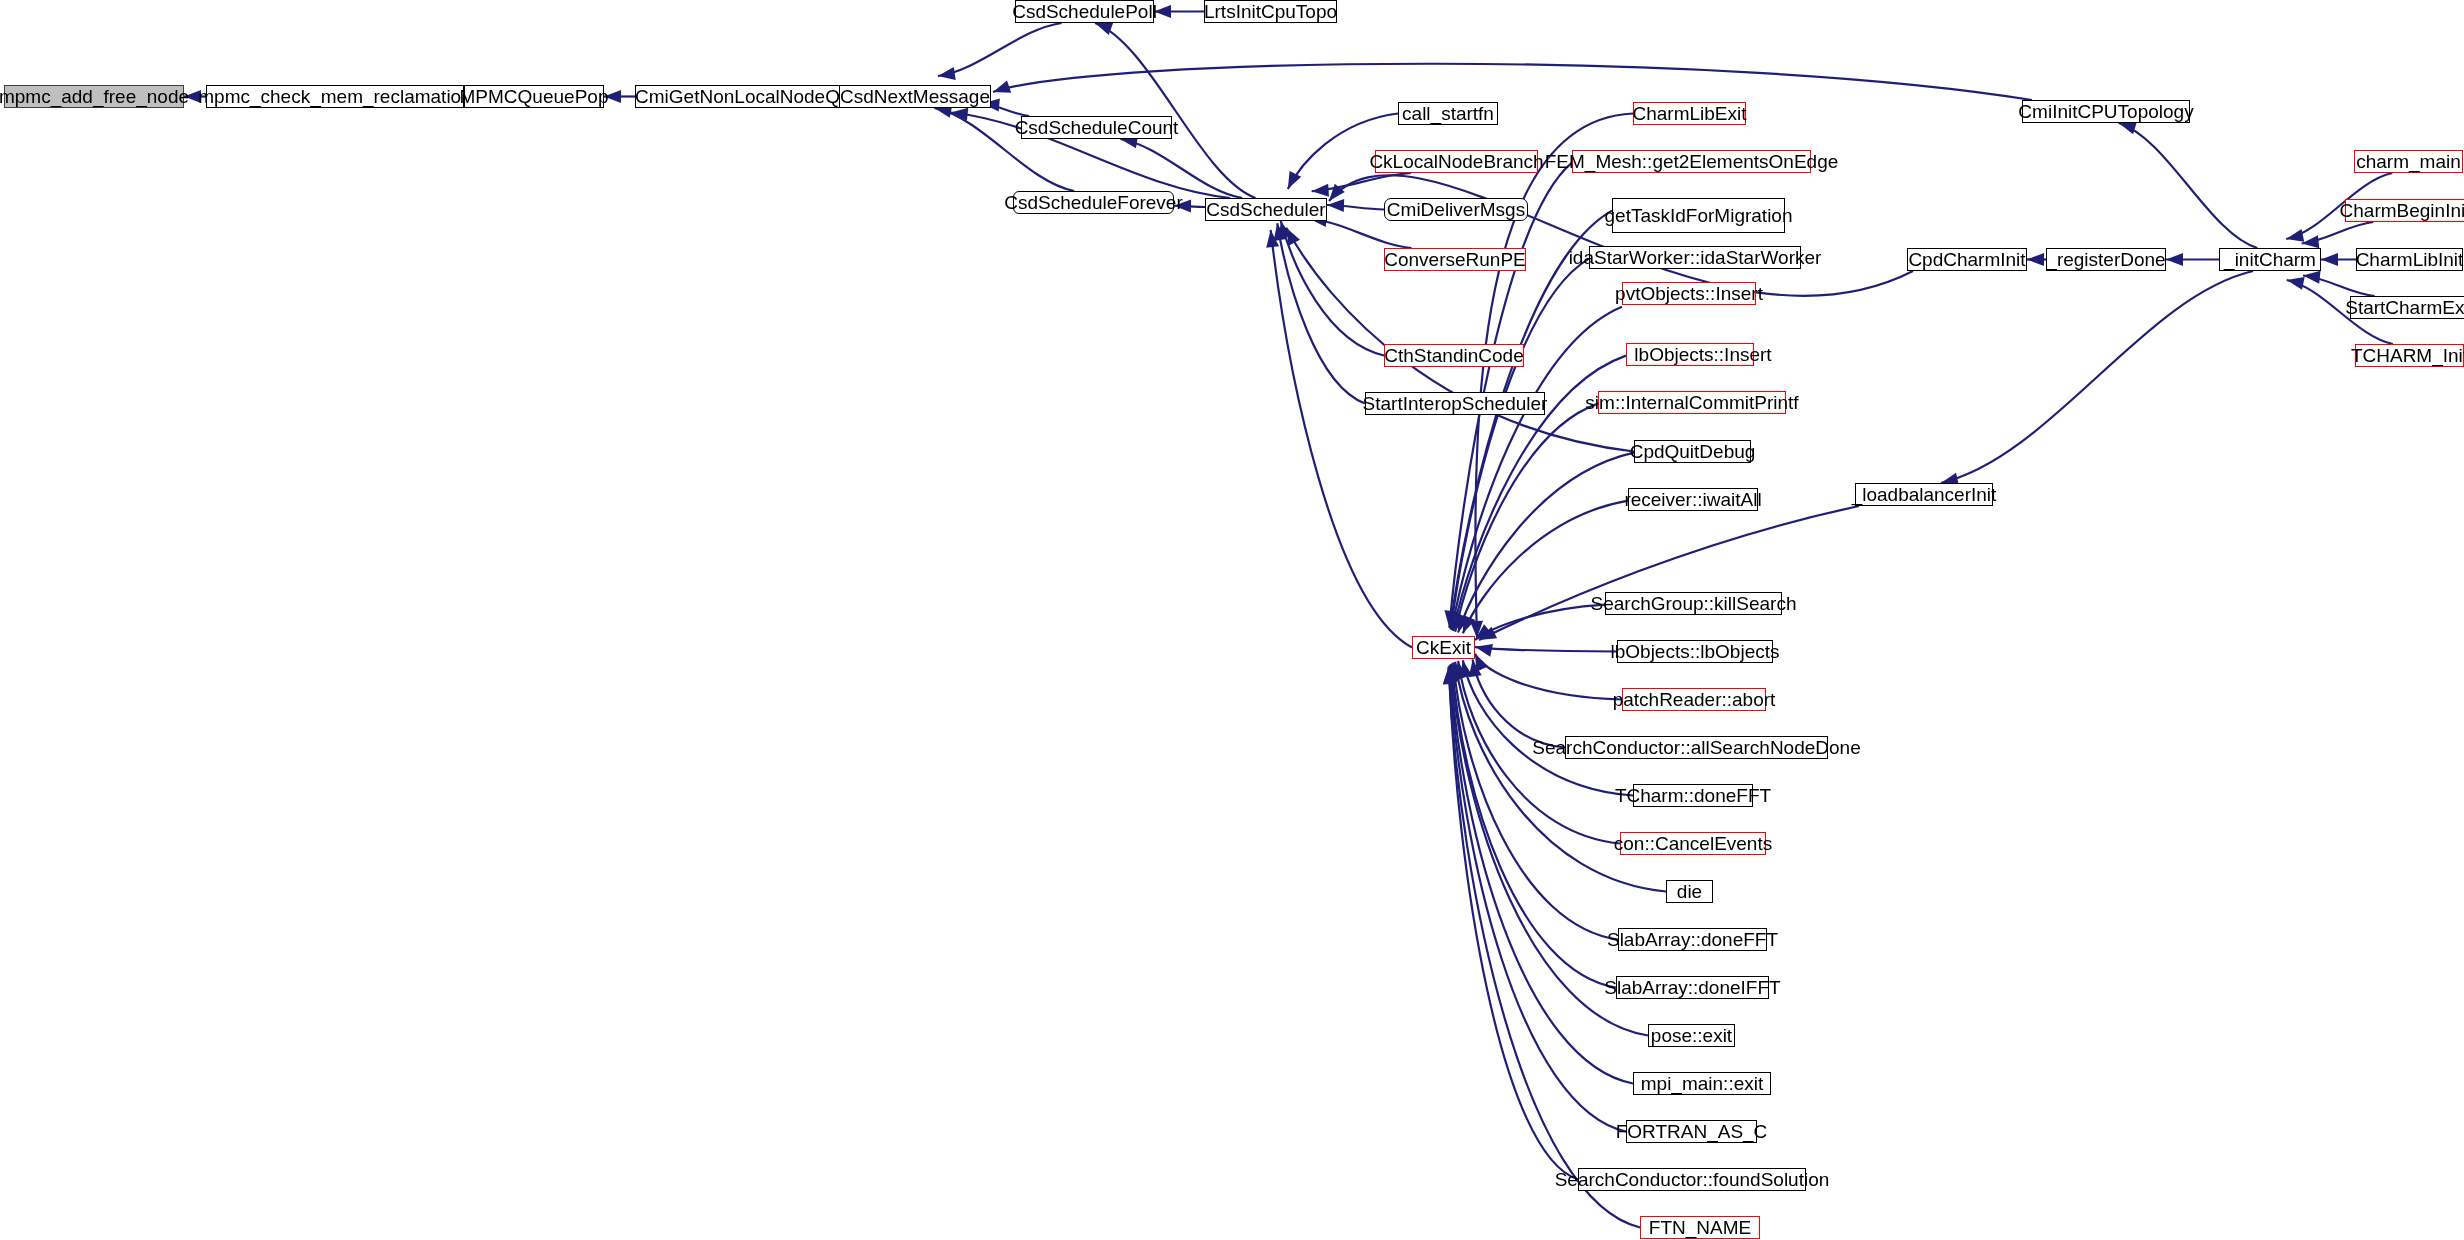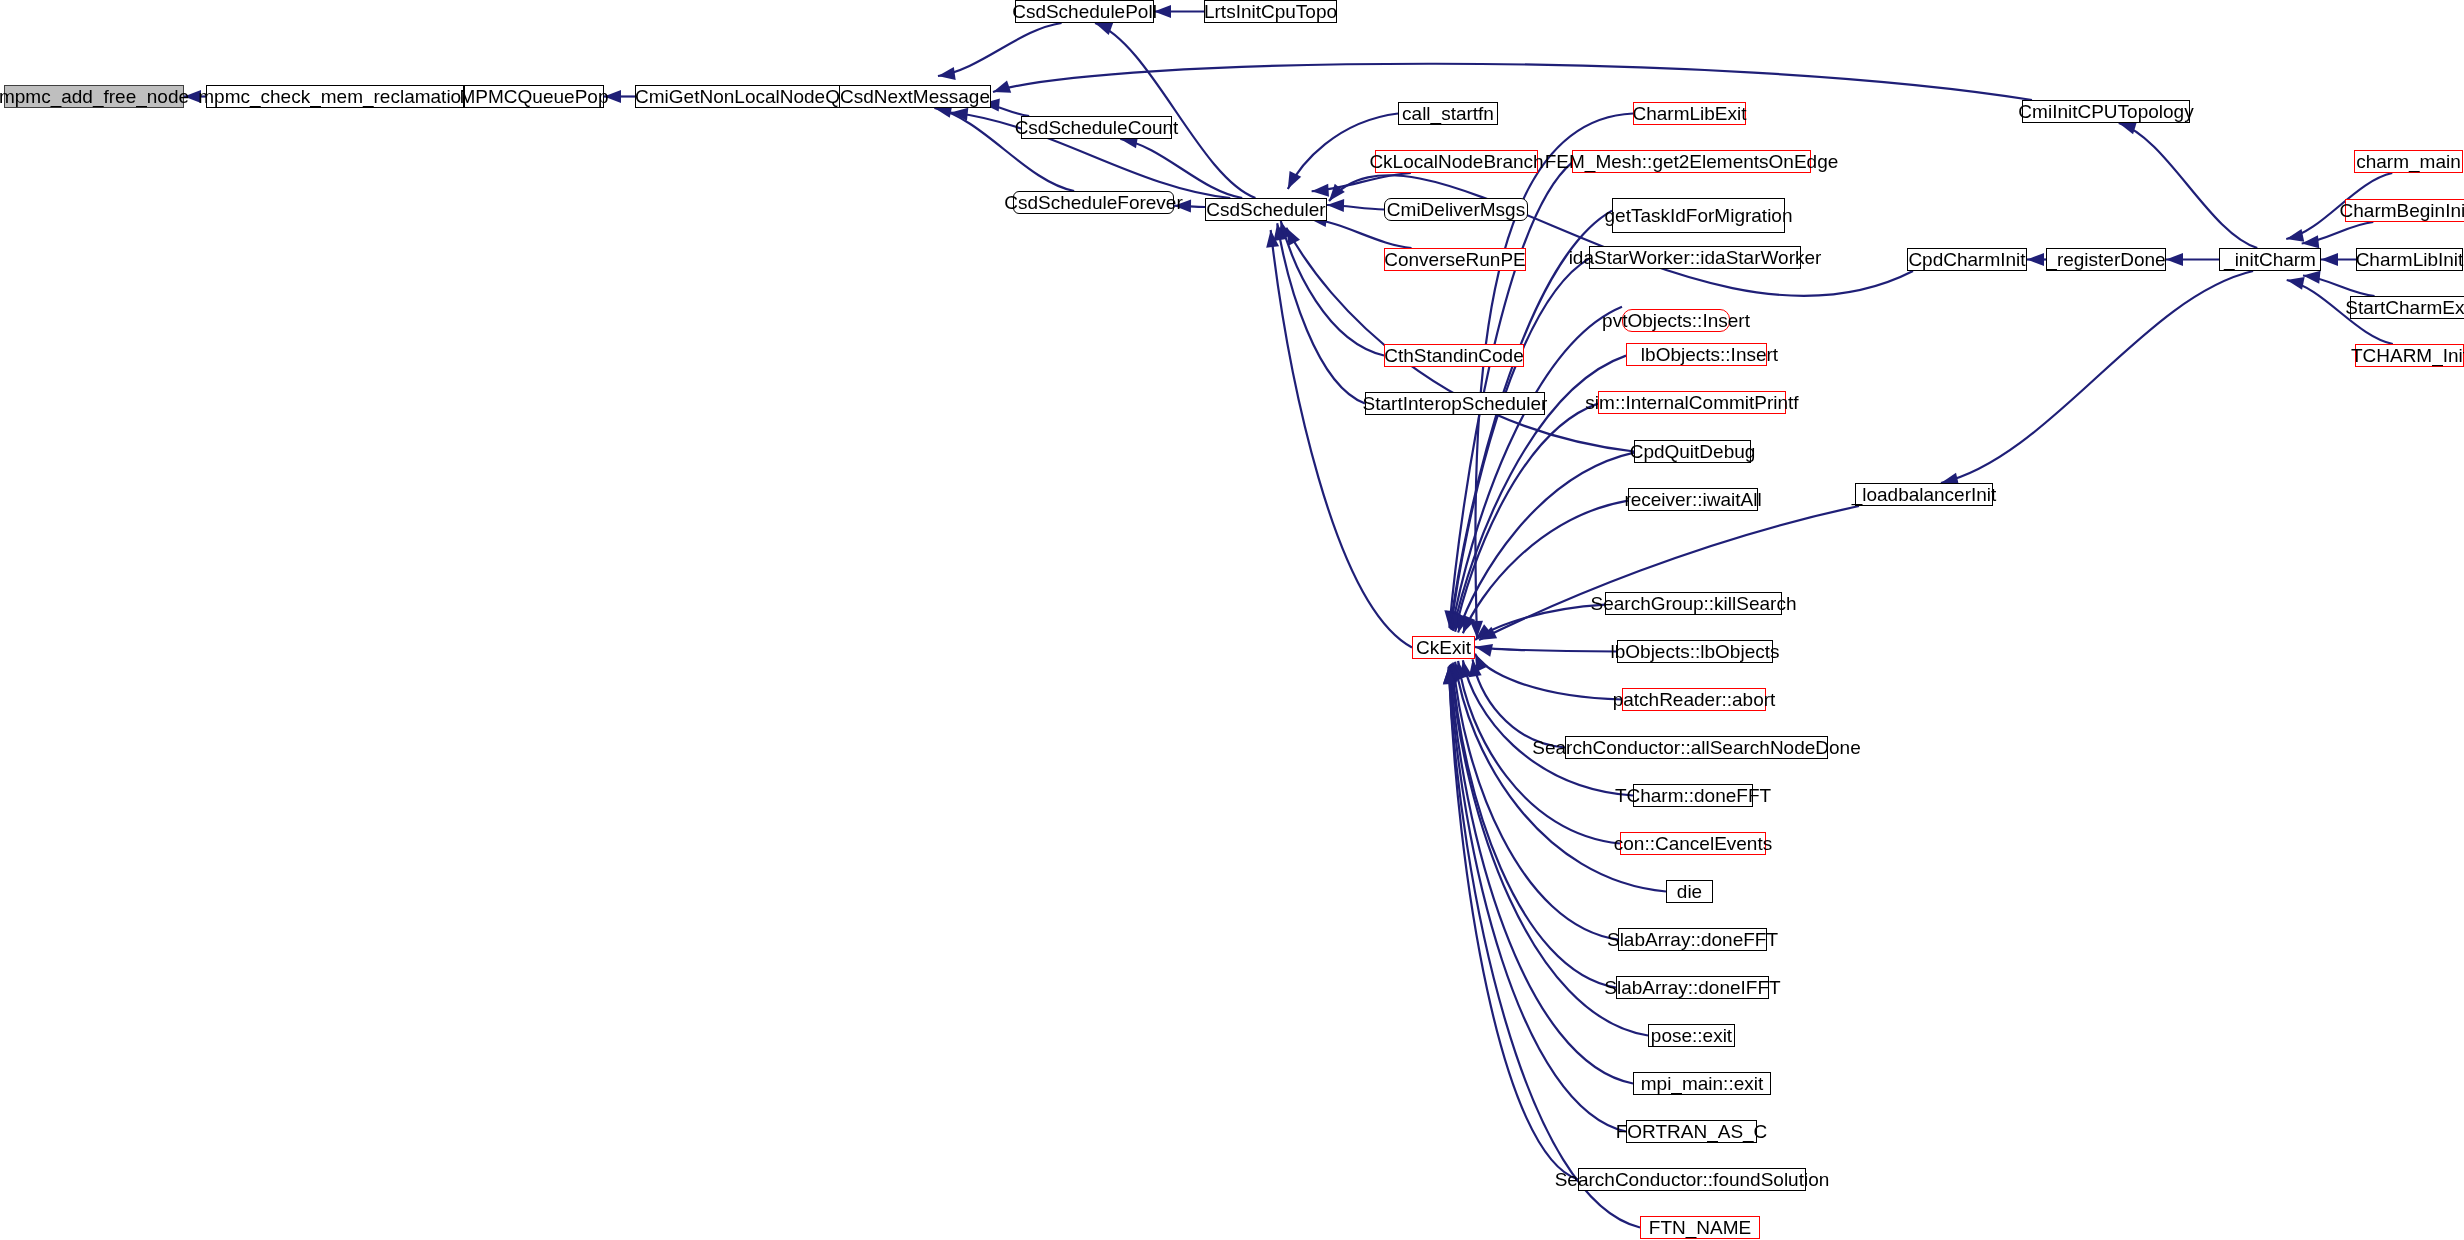--- a/index.html
+++ b/index.html
@@ -185,24 +185,24 @@
       </div>
       <div class="nodebox red" style="left: 1572px; top: 150px; width: 239px; height: 23px;">
         <span class="nlabel">FEM_Mesh::get2ElementsOnEdge</span>
       </div>
       <div class="nodebox" style="left: 1612px; top: 198px; width: 173px; height: 35px;">
         <span class="nlabel">getTaskIdForMigration</span>
       </div>
       <div class="nodebox" style="left: 1589px; top: 246px; width: 212px; height: 23px;">
         <span class="nlabel">idaStarWorker::idaStarWorker</span>
       </div>
-      <div class="nodebox red" style="left: 1622px; top: 309px; width: 108px; height: 23px; border-radius: 10px;">
+      <div class="nodebox red" style="left: 1622px; top: 282px; width: 134px; height: 23px;">
         <span class="nlabel">pvtObjects::Insert</span>
       </div>
-      <div class="nodebox red" style="left: 1626px; top: 343px; width: 141px; height: 23px; padding-left: 26px;">
+      <div class="nodebox red" style="left: 1626px; top: 343px; width: 128px; height: 23px; padding-left: 26px;">
         <span class="nlabel">lbObjects::Insert</span>
       </div>
       <div class="nodebox red" style="left: 1598px; top: 391px; width: 188px; height: 23px;">
         <span class="nlabel">sim::InternalCommitPrintf</span>
       </div>
       <div class="nodebox" style="left: 1634px; top: 440px; width: 117px; height: 23px;">
         <span class="nlabel">CpdQuitDebug</span>
       </div>
       <div class="nodebox" style="left: 1628px; top: 488px; width: 130px; height: 23px;">
         <span class="nlabel">receiver::iwaitAll</span>

